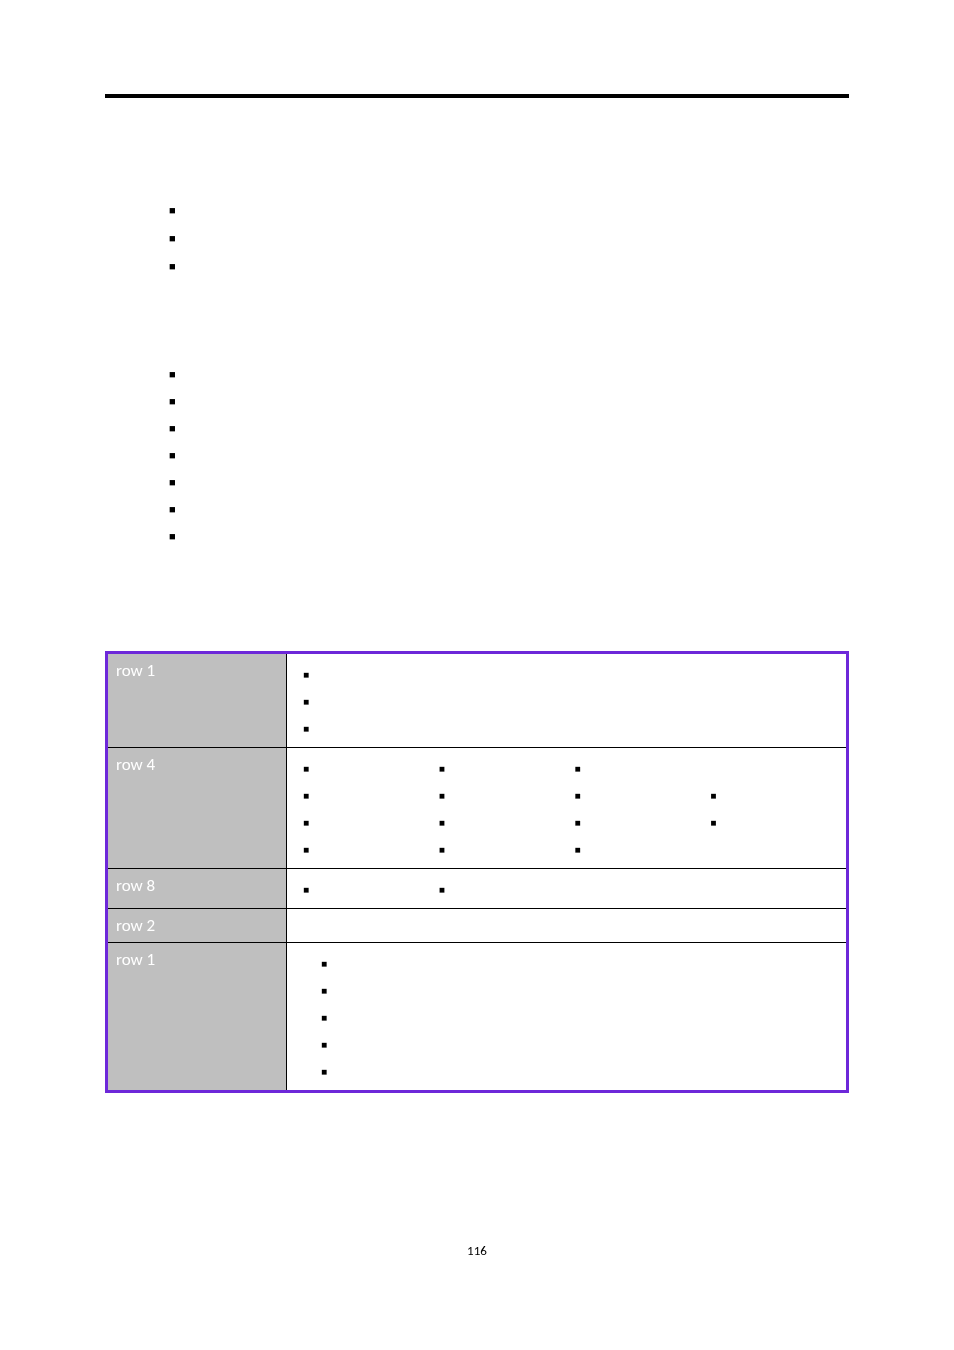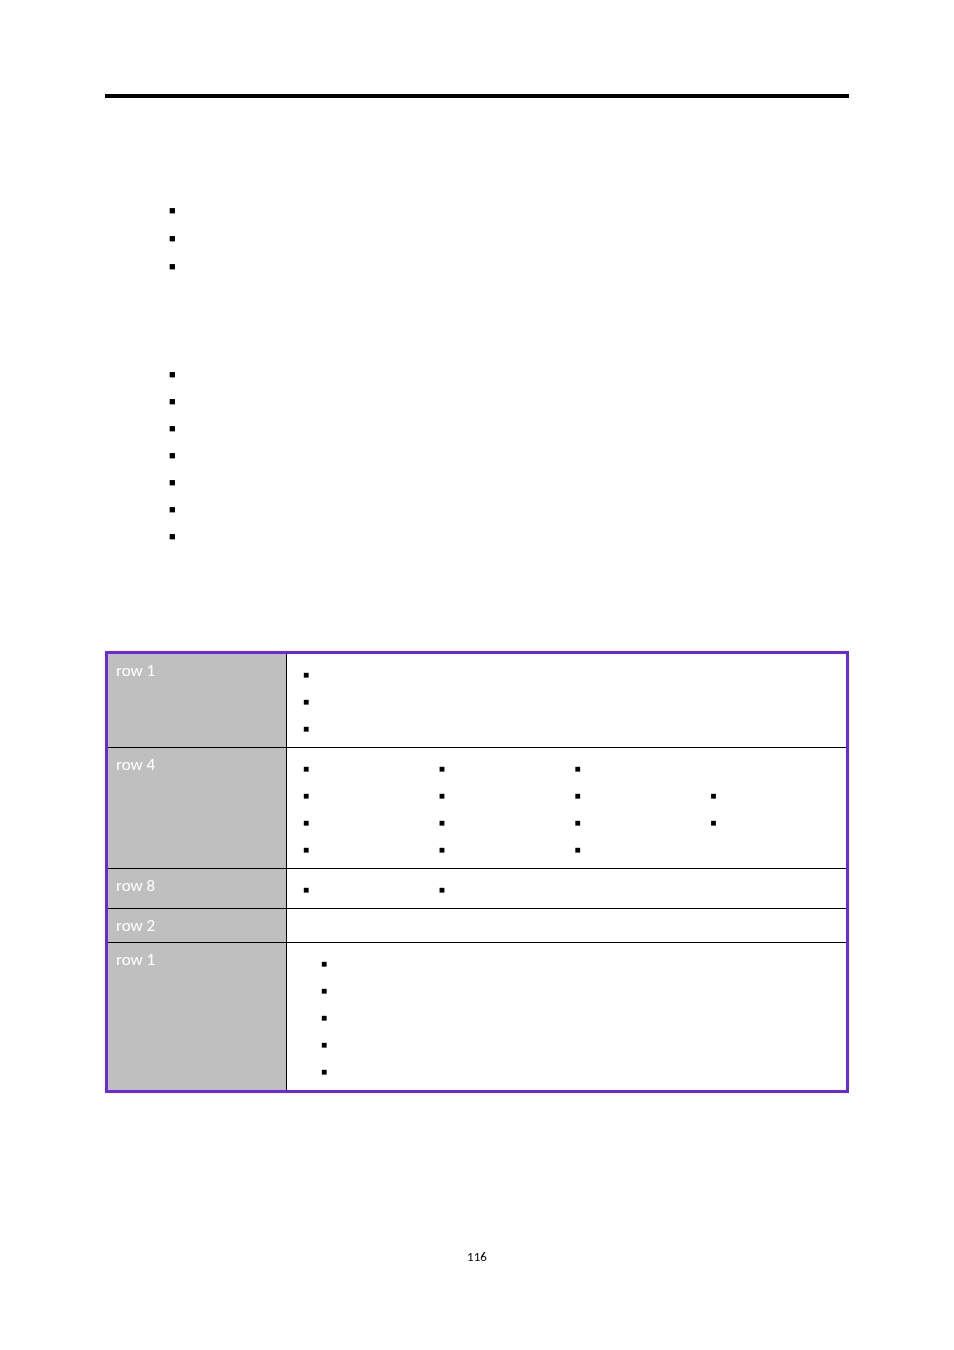--- a/index.html
+++ b/index.html
@@ -94,21 +94,21 @@
     }
     .cell-cols ul {
       flex: 0 0 25%;
     }
     .cell-cols-2 ul { flex: 0 0 50%; }
     .indent-list li { padding-left: 46px; }
     .indent-list li::before { left: 26px; }
 
     .pagenum {
       position: absolute;
-      bottom: 86px;
+      bottom: 92px;
       left: 0;
       width: 100%;
       text-align: center;
       font-size: 13px;
       color: #000;
     }
   </style>
 </head>
 <body>
 

